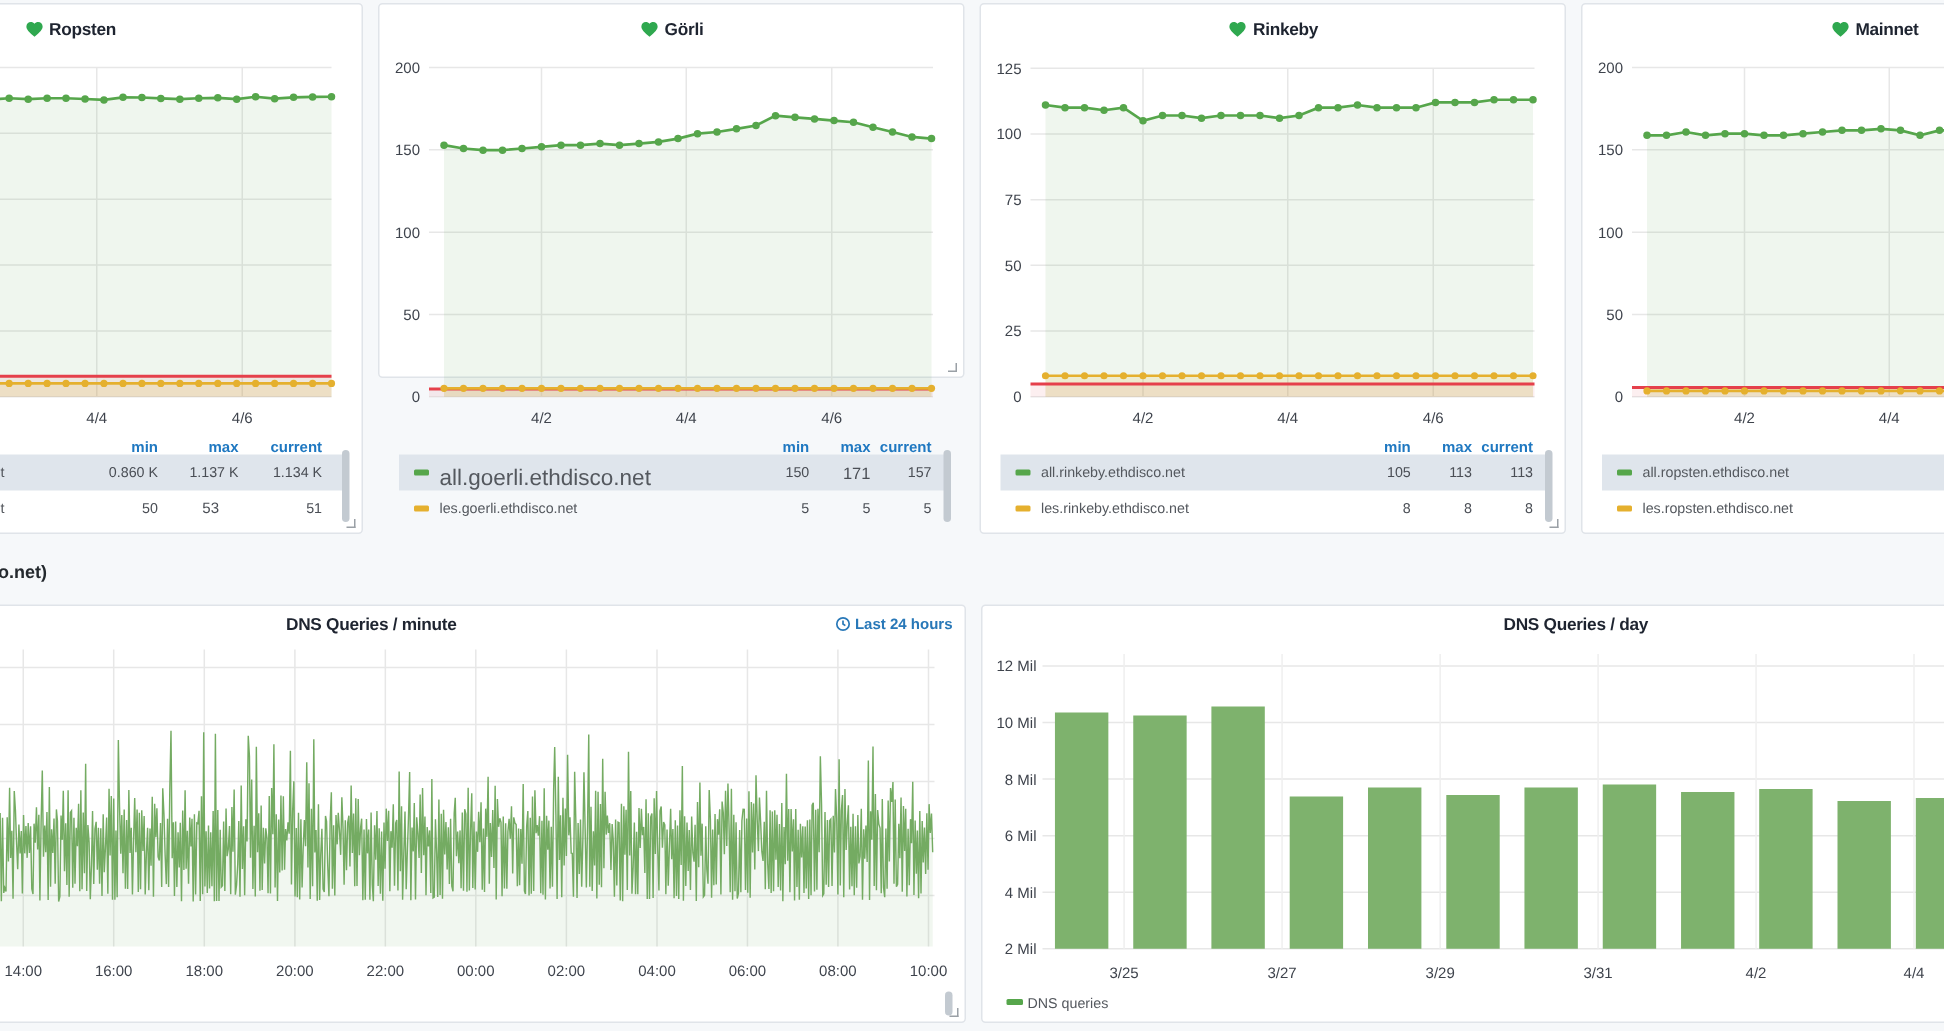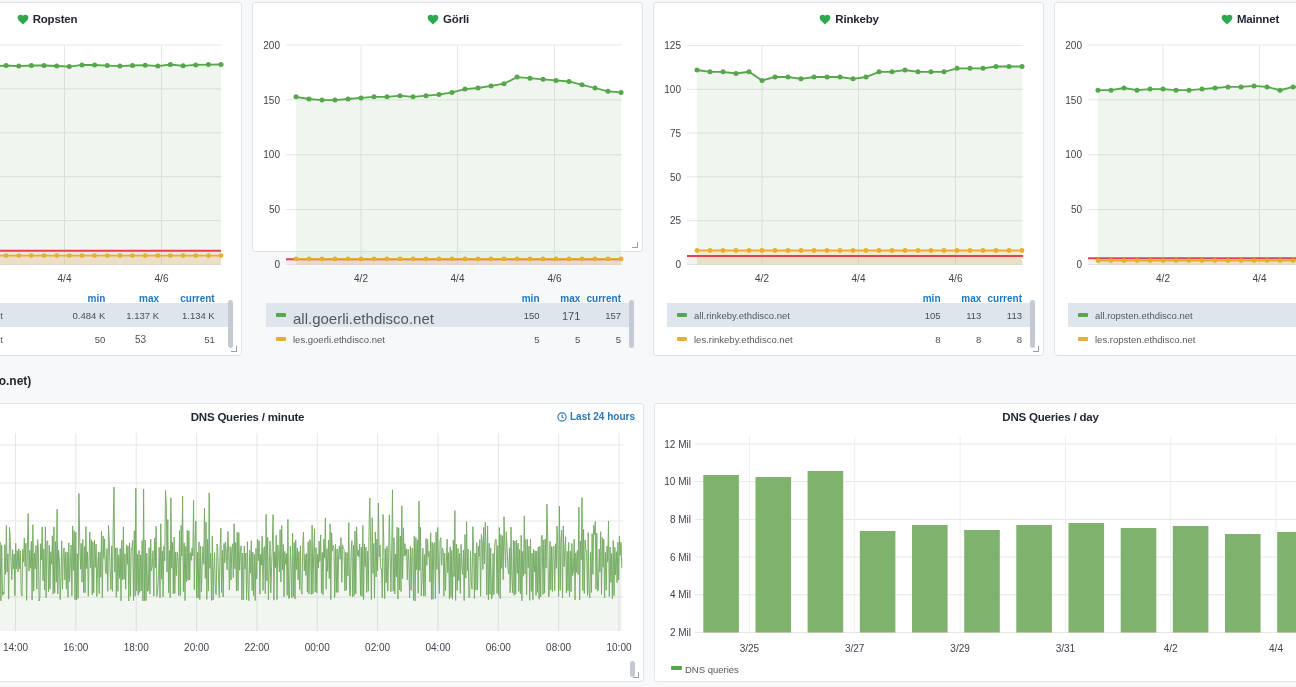--- a/index.html
+++ b/index.html
@@ -85,21 +85,21 @@
       <text x="37" y="265.1" text-anchor="end" font-size="10" fill="#3e434c"></text>
       <text x="212.5" y="279" text-anchor="middle" font-size="10" fill="#3e434c">4/4</text>
       <text x="309.5" y="279" text-anchor="middle" font-size="10" fill="#3e434c">4/6</text>
     </svg>
     <div style="position:absolute;top:289.5px;right:135.7px;font-size:10px;font-weight:bold;color:#1f78c1">min</div>
     <div style="position:absolute;top:289.5px;right:82px;font-size:10px;font-weight:bold;color:#1f78c1">max</div>
     <div style="position:absolute;top:289.5px;right:26.3px;font-size:10px;font-weight:bold;color:#1f78c1">current</div>
     <div style="position:absolute;left:13px;top:300px;width:365px;height:24px;background:#dfe5ec"></div>
     <div style="position:absolute;right:238px;top:307px;font-size:9.5px;color:#54585e;white-space:nowrap">all.mainnet.ethdisco.net</div>
     <div style="position:absolute;right:238px;top:331px;font-size:9.5px;color:#54585e;white-space:nowrap">les.mainnet.ethdisco.net</div>
-    <div style="position:absolute;top:307px;right:135.7px;font-size:9.5px;color:#4a4e55">0.484 K</div>
+    <div style="position:absolute;top:307px;right:135.7px;font-size:9.5px;color:#4a4e55">0.860 K</div>
     <div style="position:absolute;top:307px;right:82px;font-size:9.5px;color:#4a4e55">1.137 K</div>
     <div style="position:absolute;top:307px;right:26.3px;font-size:9.5px;color:#4a4e55">1.134 K</div>
     <div style="position:absolute;top:331px;right:135.7px;font-size:9.5px;color:#4a4e55">50</div>
     <div style="position:absolute;top:331px;right:95px;font-size:10px;color:#4a4e55">53</div>
     <div style="position:absolute;top:331px;right:26.3px;font-size:9.5px;color:#4a4e55">51</div>
     <div style="position:absolute;right:8px;top:297px;width:5.5px;height:48px;border-radius:3px;background:#c3cad1"></div>
     <div style="position:absolute;right:4px;bottom:3px;width:6px;height:6px;border-right:1.5px solid #9aa0a6;border-bottom:1.5px solid #9aa0a6"></div>
   </div>
 <div style="position:absolute;left:252px;top:2px;width:391px;height:250px;background:#fff;border:1px solid #e0e4e9;border-radius:3px">
 <div style="position:absolute;left:0;right:0;top:9.5px;text-align:center;font-size:11.5px;font-weight:bold;letter-spacing:-0.2px;color:#1e2430"><svg width="14" height="13" viewBox="0 0 24 24" style="vertical-align:-2px">

